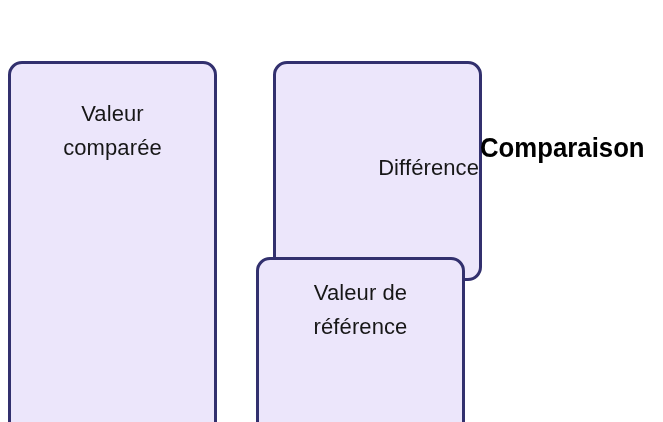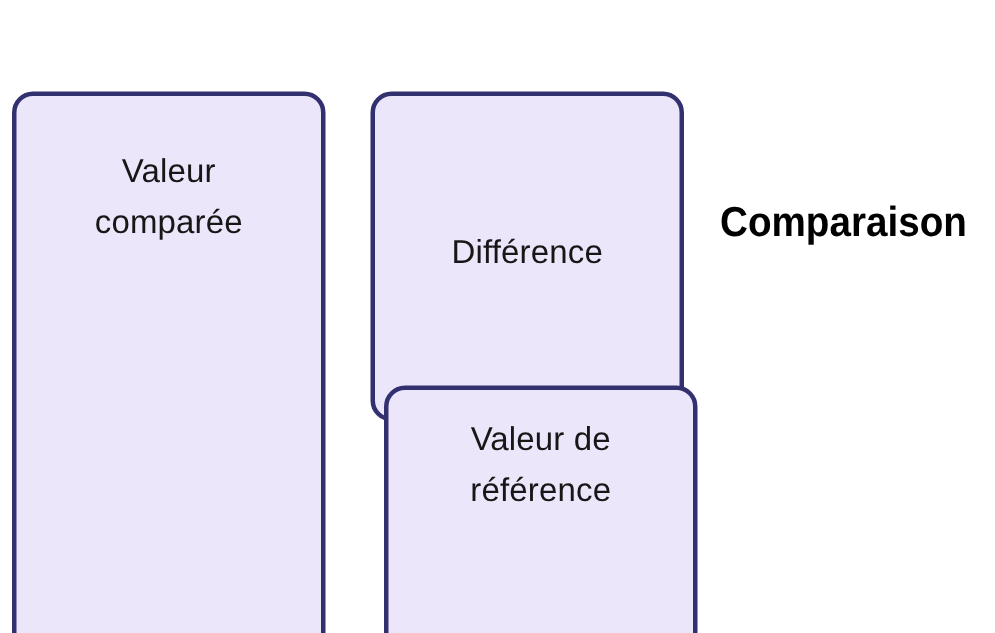--- a/index.html
+++ b/index.html
@@ -42,26 +42,27 @@
     left: 8px;
     top: 13px;
     width: 209px;
     height: 397px;
     align-items: flex-start;
     padding-top: 33px;
   }
 
   
   #node-difference {
-    left: 247px;
+    left: 273px;
     top: 13px;
     width: 209px;
     height: 220px;
     align-items: center;
     padding-bottom: 6px;
+    justify-content: flex-end;
   }
 
   
   #node-reference-value {
     left: 256px;
     top: 209px;
     width: 209px;
     height: 198px;
     align-items: flex-start;
     padding-top: 16px;

